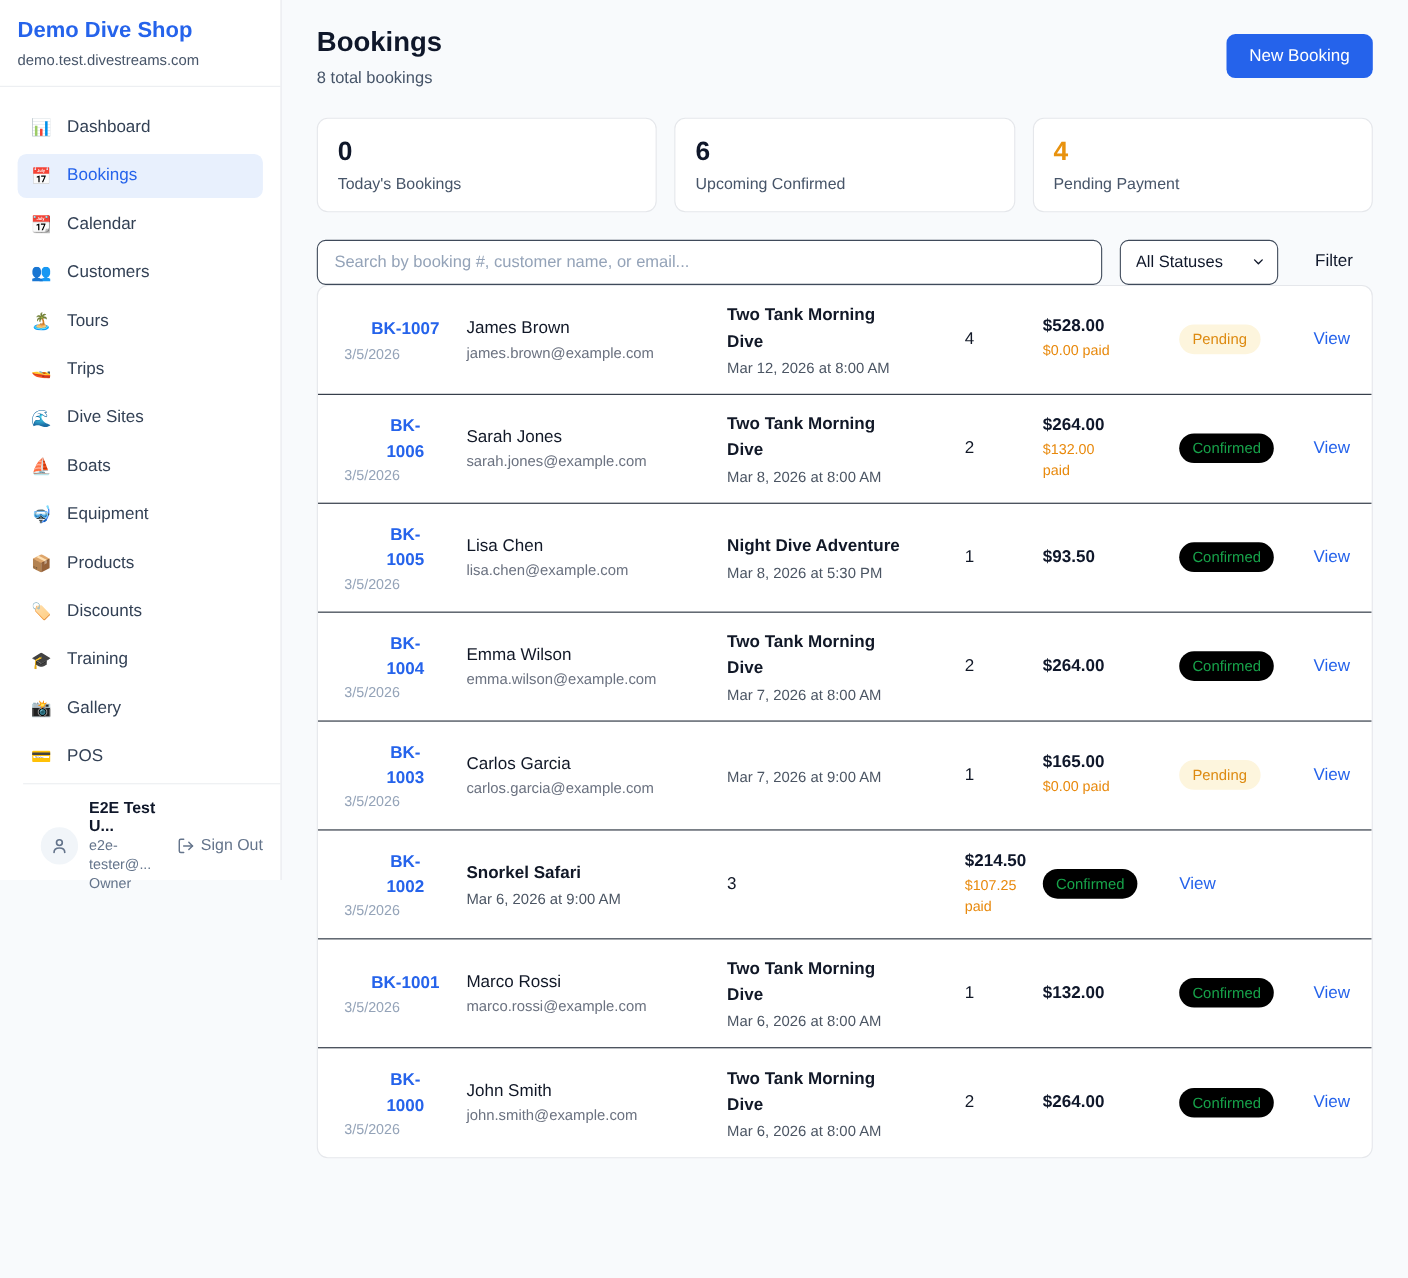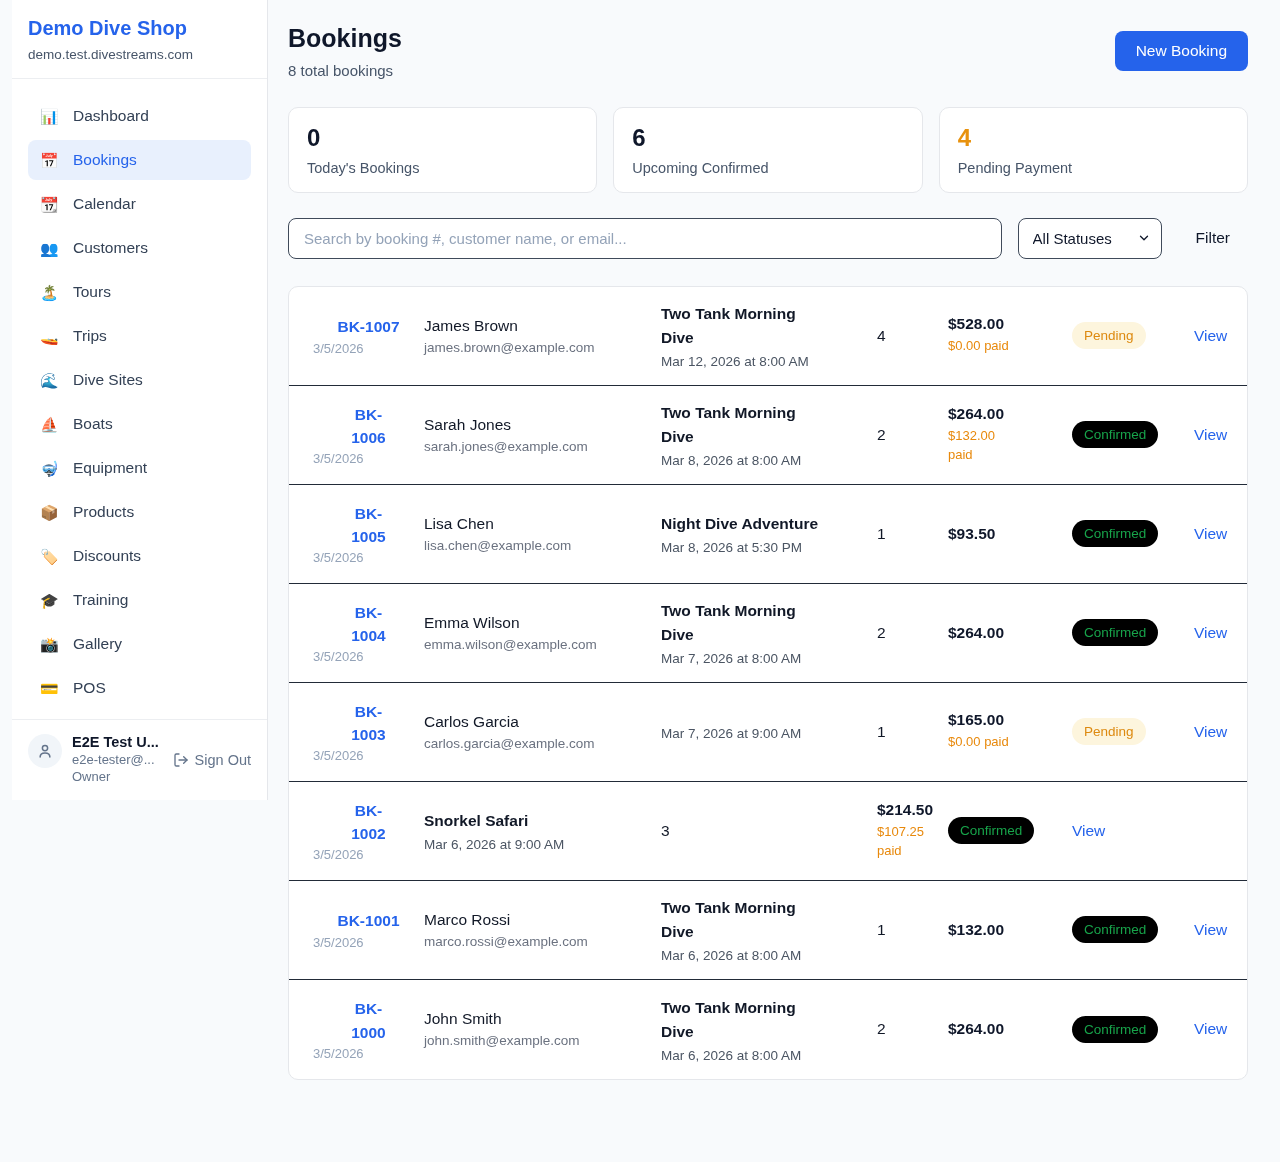--- a/index.html
+++ b/index.html
@@ -6,42 +6,42 @@
   html, body { width: 1280px; height: 1162px; }
   body {
     font-family: "Liberation Sans", sans-serif;
     background: #f8fafc;
     color: #0f172a;
     overflow: hidden;
   }
 
   
   .sidebar {
-    position: absolute; left: 12px; top: 0;
+    position: absolute; left: 0; top: 0;
     width: 256px; height: 800px;
     background: #ffffff;
     border-right: 1px solid #e5e7eb;
     display: flex; flex-direction: column;
   }
   .sidebar-header { padding: 17px 16px 16px; border-bottom: 1px solid #eceef1; }
   .shop-name { color: #2563eb; font-size: 20px; font-weight: 700; margin-bottom: 7px; }
   .shop-domain { color: #475569; font-size: 13.5px; }
   .nav { padding: 17px 16px 0; flex: 1; }
   .nav-item {
     display: flex; align-items: center; gap: 13px;
     height: 40px; padding: 0 12px; margin-bottom: 4px;
     border-radius: 8px; cursor: pointer;
     color: #334155; font-size: 15.5px;
   }
   .nav-item[data-active="true"] { background: #e8f0fd; color: #2563eb; font-weight: 500; }
   .nav-icon { width: 20px; text-align: center; font-size: 15px; line-height: 1; }
   .user-section {
     border-top: 1px solid #eceef1;
     padding: 14px 16px;
-    display: flex; gap: 10px;
+    display: flex; align-items: center; gap: 10px; margin-left: 21px;
   }
   .avatar {
     width: 34px; height: 34px; border-radius: 50%;
     background: #f1f5f9; flex: 0 0 34px;
     display: flex; align-items: center; justify-content: center;
   }
   .user-info { min-width: 0; }
   .user-name { font-size: 14.5px; font-weight: 700; color: #0f172a; margin-bottom: 2px; }
   .user-email, .user-role { font-size: 13px; color: #64748b; line-height: 1.3; }
   .signout {
@@ -63,21 +63,21 @@
 
   .stats-row { display: flex; gap: 16px; margin-bottom: 25px; }
   .stat-card {
     flex: 1; background: #ffffff; border: 1px solid #e5e7eb;
     border-radius: 10px; padding: 16px 18px;
   }
   .stat-value { font-size: 24px; font-weight: 700; color: #0f172a; line-height: 1.15; }
   .stat-card[data-accent="true"] .stat-value { color: #e8920e; }
   .stat-label { font-size: 14.5px; color: #475569; margin-top: 8px; }
 
-  .controls-row { display: flex; align-items: center; gap: 16px; margin-bottom: 27px; }
+  .controls-row { display: flex; align-items: center; gap: 16px; }
   .search-input {
     flex: 1; height: 41px; border: 1px solid #3f4a5a; border-radius: 8px;
     padding: 0 15px; font-size: 15px; font-family: inherit; color: #0f172a;
     background: #ffffff; outline: none;
   }
   .search-input::placeholder { color: #94a3b8; }
   .select-wrap { position: relative; }
   .status-select {
     height: 41px; width: 144px; border: 1px solid #3f4a5a; border-radius: 8px;
     background: #ffffff; font-size: 15px; font-family: inherit; color: #0f172a;

